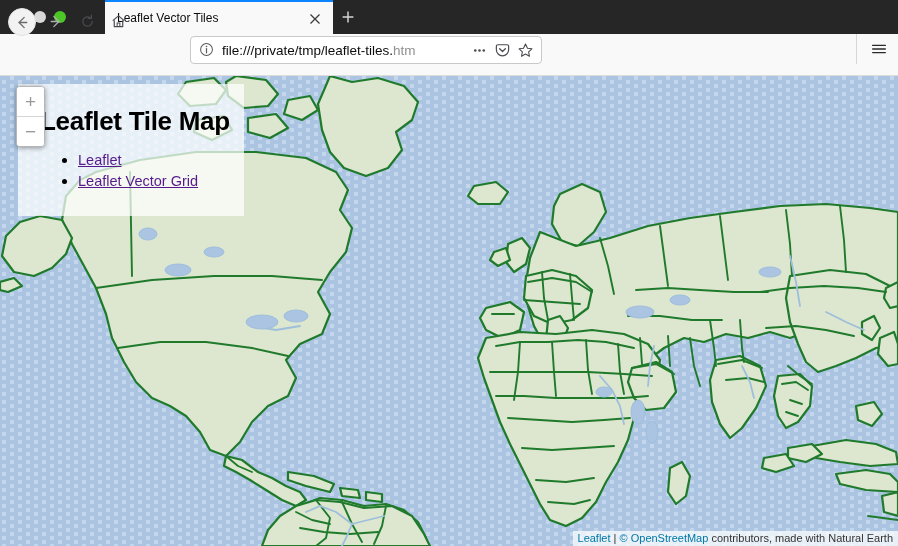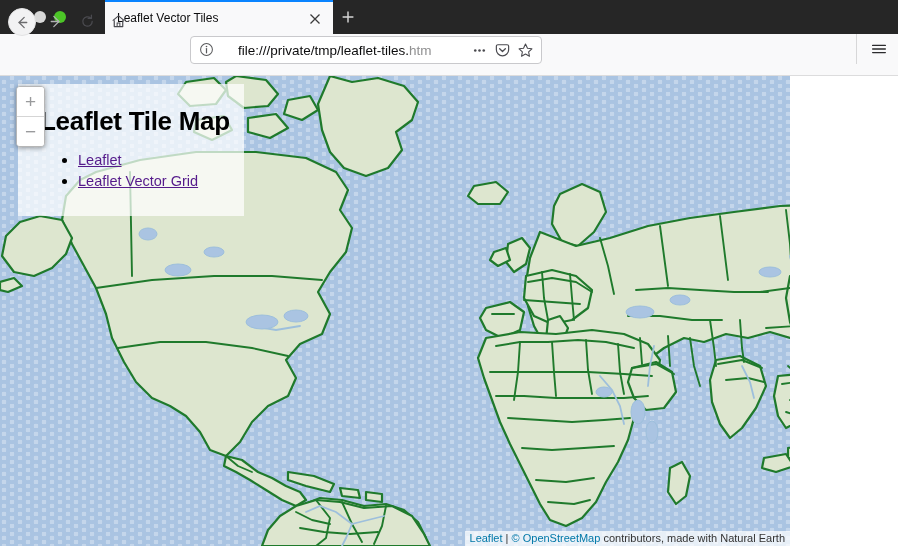--- a/index.html
+++ b/index.html
@@ -58,21 +58,21 @@
   }
   .navbtn.back { left: 8px; width: 26px; height: 26px; top: 8px;
     border: 1px solid #e3e3e4; border-radius: 50%; background: #f2f2f3; }
   .navbtn.fwd   { left: 43px; }
   .navbtn.reload{ left: 75px; }
   .navbtn.home  { left: 106px; }
 
   .urlbar {
     position: absolute; top: 36px; left: 190px; width: 352px; height: 28px;
     background: #ffffff; border: 1px solid #c9c9cc; border-radius: 4px;
-    display: flex; align-items: center; box-sizing: border-box; gap: 16px;
+    display: flex; align-items: center; box-sizing: border-box;
   }
   .url-info { margin-left: 8px; width: 16px; height: 16px; color: #58595b; flex: none; }
   .url-text {
     margin-left: 7px; font-size: 13.5px; color: #0c0c0d;
     white-space: nowrap; overflow: hidden;
     flex: 1;
     -webkit-mask-image: linear-gradient(to right, #000 0, #000 196px, rgba(0,0,0,0) 224px);
     mask-image: linear-gradient(to right, #000 0, #000 196px, rgba(0,0,0,0) 224px);
   }
   .url-text .dim { color: #909091; }
@@ -104,21 +104,21 @@
     position: absolute; top: 34px; left: 856px; width: 1px; height: 30px;
     background: #d7d7d8;
   }
   .hamburger {
     position: absolute; top: 39px; left: 869px; width: 20px; height: 20px;
     color: #2b2b2d; display: flex; align-items: center; justify-content: center;
   }
 
   
   .map {
-    position: absolute; top: 76px; left: 0; width: 790px; height: 470px;
+    position: absolute; top: 76px; left: 0; width: 898px; height: 470px;
     overflow: hidden; background: #aac4e2;
   }
   .ocean {
     position: absolute; inset: 0;
     background-color: #aac4e2;
     background-image:
       radial-gradient(circle at 4px 6px, rgba(255,255,255,0.30) 2.2px, transparent 2.6px),
       radial-gradient(circle at 12px 2px, rgba(255,255,255,0.30) 2.2px, transparent 2.6px);
     background-size: 16px 8px, 16px 8px;
   }

